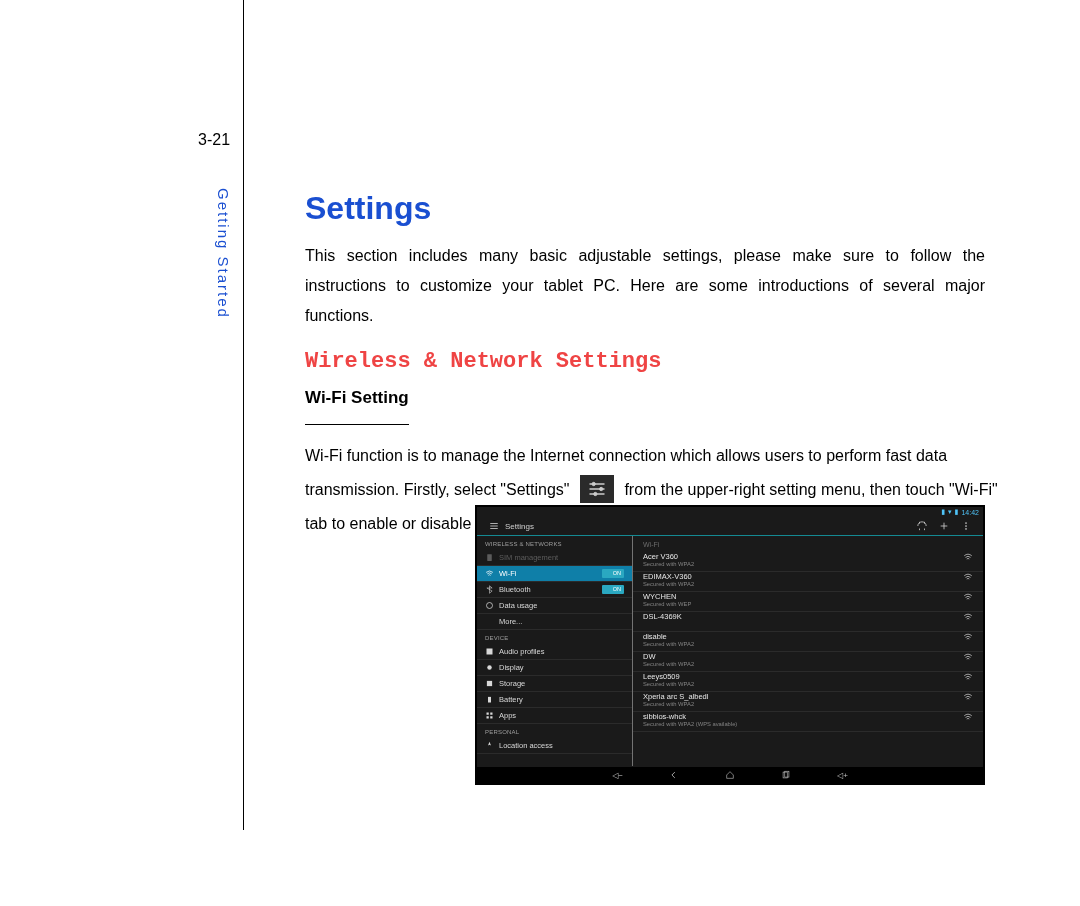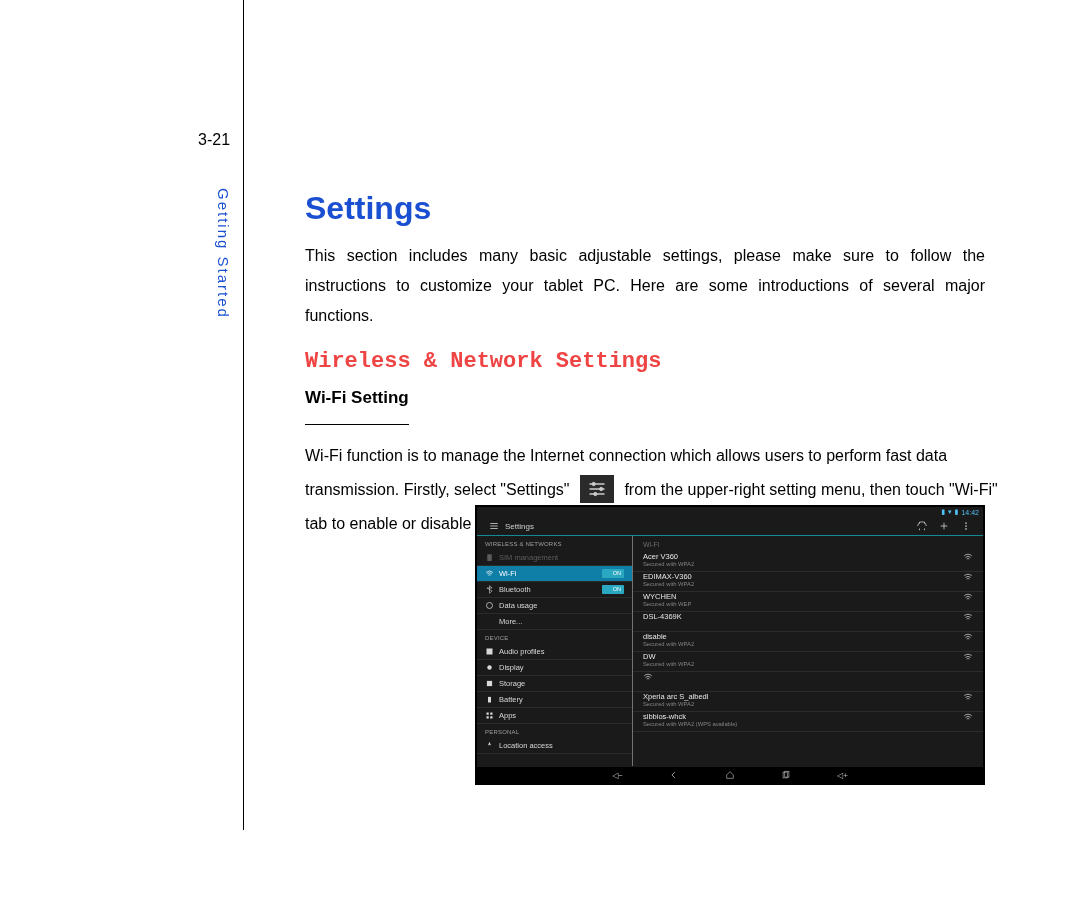--- a/index.html
+++ b/index.html
@@ -420,20 +420,24 @@
           <div class="wifi-row">
             <div class="wifi-text">
                 <div class="wifi-name">DW</div>
                 <div class="wifi-sec">Secured with WPA2</div>
               </div>
             <svg class="wifi-signal" viewBox="0 0 24 24">
                 <path d="M3 9a14 14 0 0 1 18 0M6 13a9 9 0 0 1 12 0M9 17a4 4 0 0 1 6 0" stroke="#bcbcbc" fill="none" stroke-width="2"></path>
               </svg>
           </div>
           <div class="wifi-row">
+            <div class="wifi-text">
+                <div class="wifi-name">Leeys0509</div>
+                <div class="wifi-sec">Secured with WPA2</div>
+              </div>
             <svg class="wifi-signal" viewBox="0 0 24 24">
                 <path d="M3 9a14 14 0 0 1 18 0M6 13a9 9 0 0 1 12 0M9 17a4 4 0 0 1 6 0" stroke="#bcbcbc" fill="none" stroke-width="2"></path>
               </svg>
           </div>
           <div class="wifi-row">
             <div class="wifi-text">
                 <div class="wifi-name">Xperia arc S_albedl</div>
                 <div class="wifi-sec">Secured with WPA2</div>
               </div>
             <svg class="wifi-signal" viewBox="0 0 24 24">

